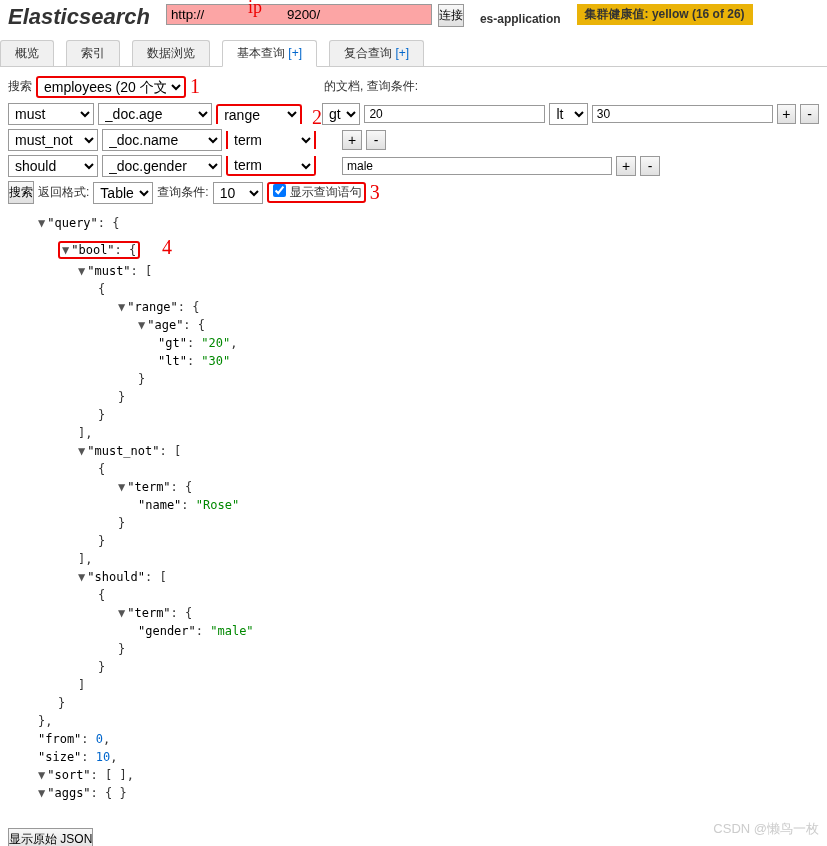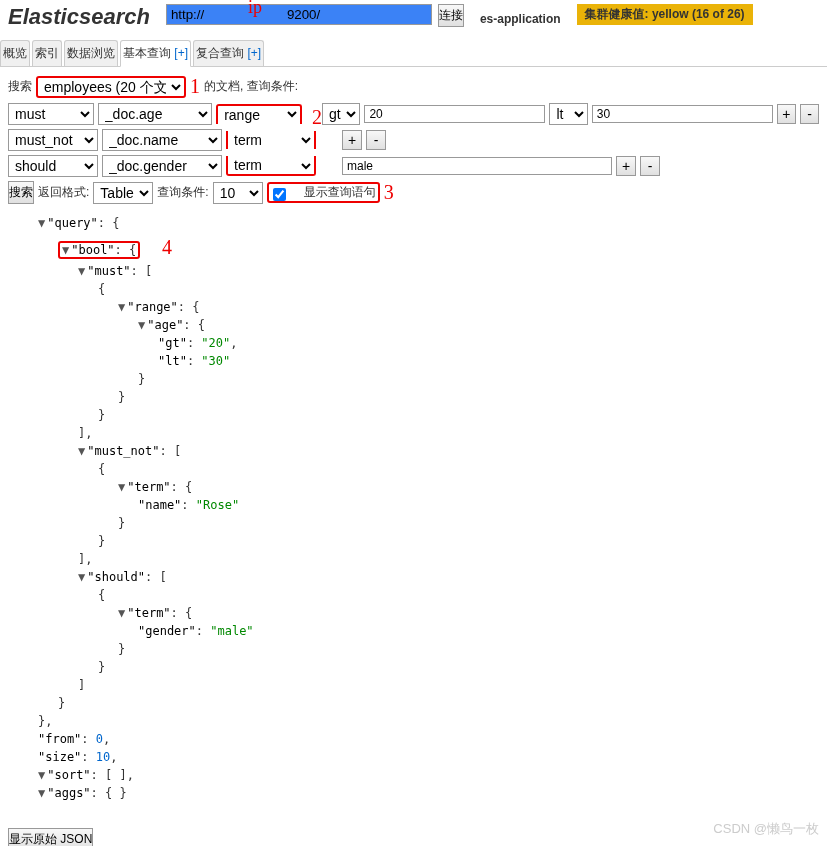--- a/index.html
+++ b/index.html
@@ -1,23 +1,23 @@
 <!DOCTYPE html>
 <html><head>
 <meta charset="utf-8">
 <style>
 body{margin:0;font-family:Arial,sans-serif;font-size:12px;color:#333;background:#fff}
 .header{display:flex;align-items:flex-start;padding:4px 8px;gap:6px}
 .logo{font-size:22px;font-weight:bold;font-style:italic;margin-right:10px}
-.url-input{width:245px;padding:2px 4px;border:1px solid #999;background:#3b82f6}
+.url-input{width:245px;padding:2px 4px;border:1px solid #999;background:#fca5a5}
 .btn{padding:2px 0;border:1px solid #999;background:linear-gradient(#f8f8f8,#e0e0e0);cursor:pointer;font-size:12px}
 .app-name{font-weight:bold;margin:8px 10px}
 .health{background:#eab308;padding:2px 8px;font-weight:bold}
 .tabs{display:flex;border-bottom:1px solid #ccc;margin-top:2px}
-.tab{padding:4px 2px;border:1px solid #ccc;border-bottom:none;margin-right:2px;background:#f0f0f0;cursor:pointer;border-radius:3px 3px 0 0}
+.tab{padding:4px 14px;border:1px solid #ccc;border-bottom:none;margin-right:12px;background:#f0f0f0;cursor:pointer;border-radius:3px 3px 0 0}
 .tab.active{background:#fff;border-bottom:1px solid #fff;margin-bottom:-1px}
 .tab-plus{color:#06c}
 .content{padding:8px}
 .search-row{display:flex;align-items:center;gap:4px;margin-bottom:4px}
 .sel{border:1px solid #999;padding:1px 2px;font-size:14px;background:#fff}
 .sel.w1{width:90px}.sel.w2{width:120px}.sel.w3{width:90px}.sel.w4{width:40px}
 .txt{border:1px solid #999;padding:1px 4px;font-size:12px;width:180px}
 .sq-btn{width:20px;height:20px;border:1px solid #999;background:linear-gradient(#f8f8f8,#e0e0e0);cursor:pointer;font-size:14px;padding:0}
 .red-box{border:2px solid #e00;border-radius:3px;padding:0 2px}
 .red-num{color:#e00;font-size:20px;font-weight:normal;font-family:'Segoe Script',cursive}
@@ -25,21 +25,21 @@
 .no-border-left{border-left:none!important}
 .json-tree{font-family:monospace;font-size:12px;line-height:1.5;margin:10px 0 10px 30px}
 .json-tree .k{color:#000}
 .json-tree .s{color:#080}
 .json-tree .n{color:#06c}
 .toggle{cursor:pointer;color:#555;margin-right:2px}
 .ind1{margin-left:20px}.ind2{margin-left:40px}.ind3{margin-left:60px}.ind4{margin-left:80px}.ind5{margin-left:100px}.ind6{margin-left:120px}
 .raw-btn{margin:16px 0}
 .stats{font-size:11px;color:#555;text-decoration:underline;margin:4px 0}
 .watermark{position:fixed;bottom:8px;right:8px;color:#ccc;font-size:13px}
-.flex-gap{display:flex;align-items:flex-end;gap:16px;flex-wrap:wrap}
+.flex-gap{display:flex;align-items:flex-start;gap:2px;flex-wrap:wrap}
 .cb{margin:0 2px}
 .pos-rel{position:relative}
 .annotation{position:absolute;color:#e00;font-size:18px;font-family:'Segoe Script',cursive}
 </style>
 </head>
 <body>
 
 <div class="header pos-rel">
   <span class="logo">Elasticsearch</span>
   <span style="display:flex">
@@ -59,21 +59,21 @@
   <div class="tab">数据浏览</div>
   <div class="tab active"><span>基本查询</span> <span class="tab-plus">[+]</span></div>
   <div class="tab"><span>复合查询</span> <span class="tab-plus">[+]</span></div>
 </div>
 
 <div class="content">
   <div class="search-row pos-rel">
     <span>搜索</span>
     <select class="sel red-box" style="width:150px"><option>employees (20 个文档)</option></select>
     <span class="red-num">1</span>
-    <span style="">的文档, 查询条件:</span>
+    <span style="margin-left:120px">的文档, 查询条件:</span>
   </div>
 
   <div class="search-row">
     <select class="sel w1"><option>must</option></select>
     <select class="sel w2"><option>_doc.age</option></select>
     <select class="sel w3 red-box" style="border-bottom:none;border-radius:3px 3px 0 0"><option>range</option></select>
     <span class="red-num" style="position:relative;margin:0 -4px 0 6px;top:4px">2</span>
     <select class="sel w4"><option>gt</option></select>
     <input class="txt" value="20" style="">
     <select class="sel w4"><option>lt</option></select>

